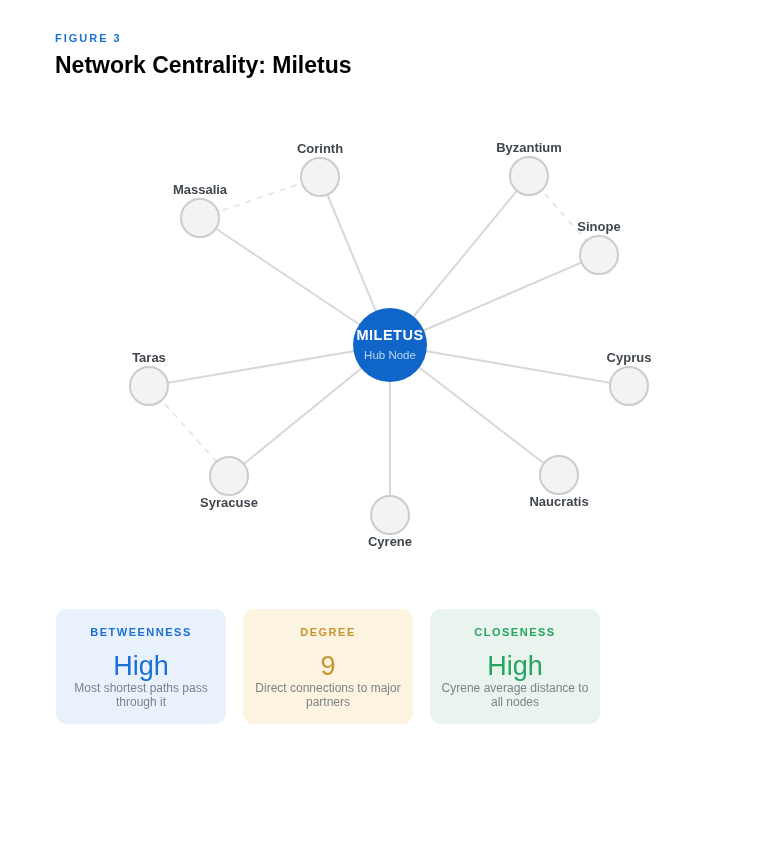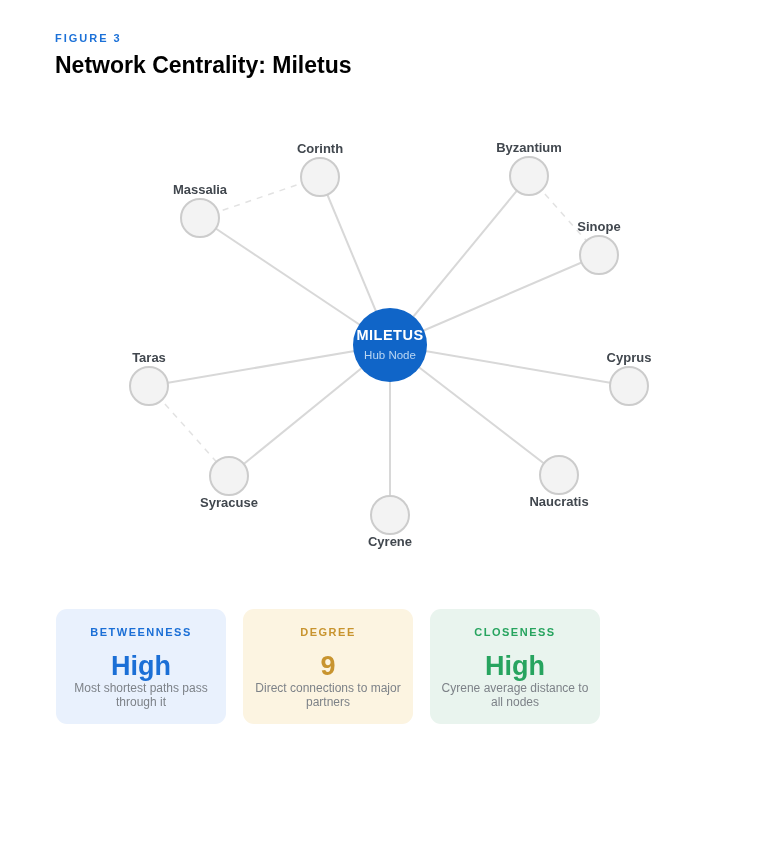--- a/index.html
+++ b/index.html
@@ -64,21 +64,21 @@
     padding: 17px 10px 15px 10px;
   }
   .stat-label {
     font-size: 11px;
     font-weight: 700;
     letter-spacing: 1.5px;
     line-height: 12px;
   }
   .stat-value {
     font-size: 27px;
-    font-weight: 700;
+    font-weight: 400;
     line-height: 30px;
     margin-top: 13px;
   }
   .stat-desc {
     font-size: 12px;
     line-height: 14px;
     margin-top: 0;
     color: #7d8288;
   }
 </style>

